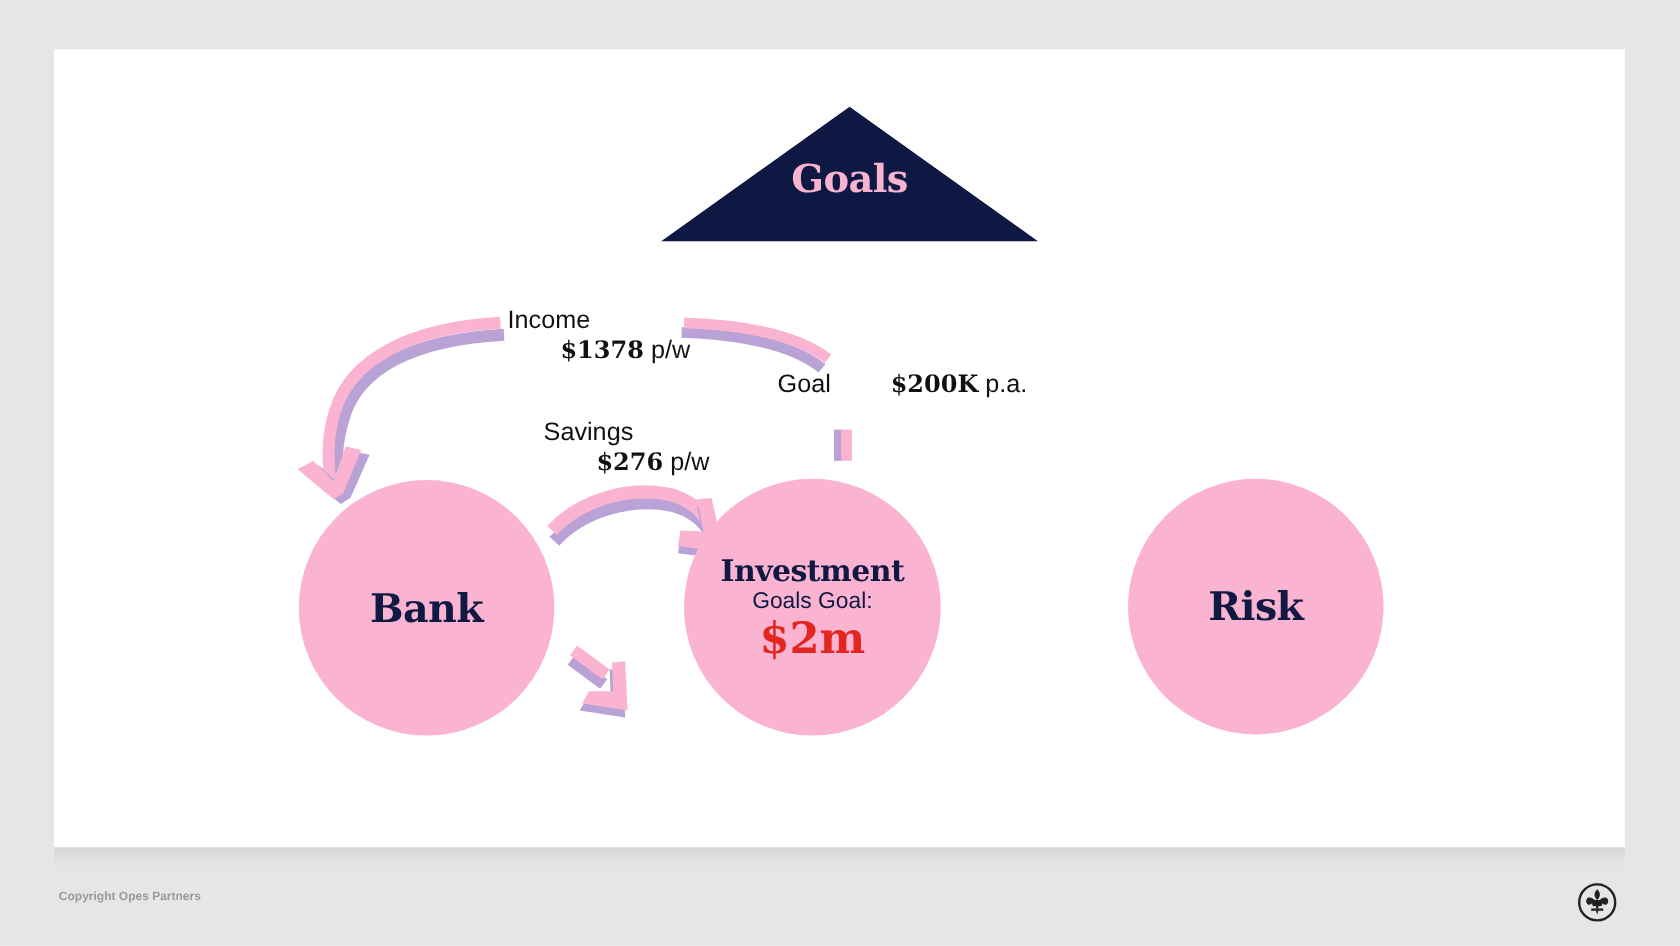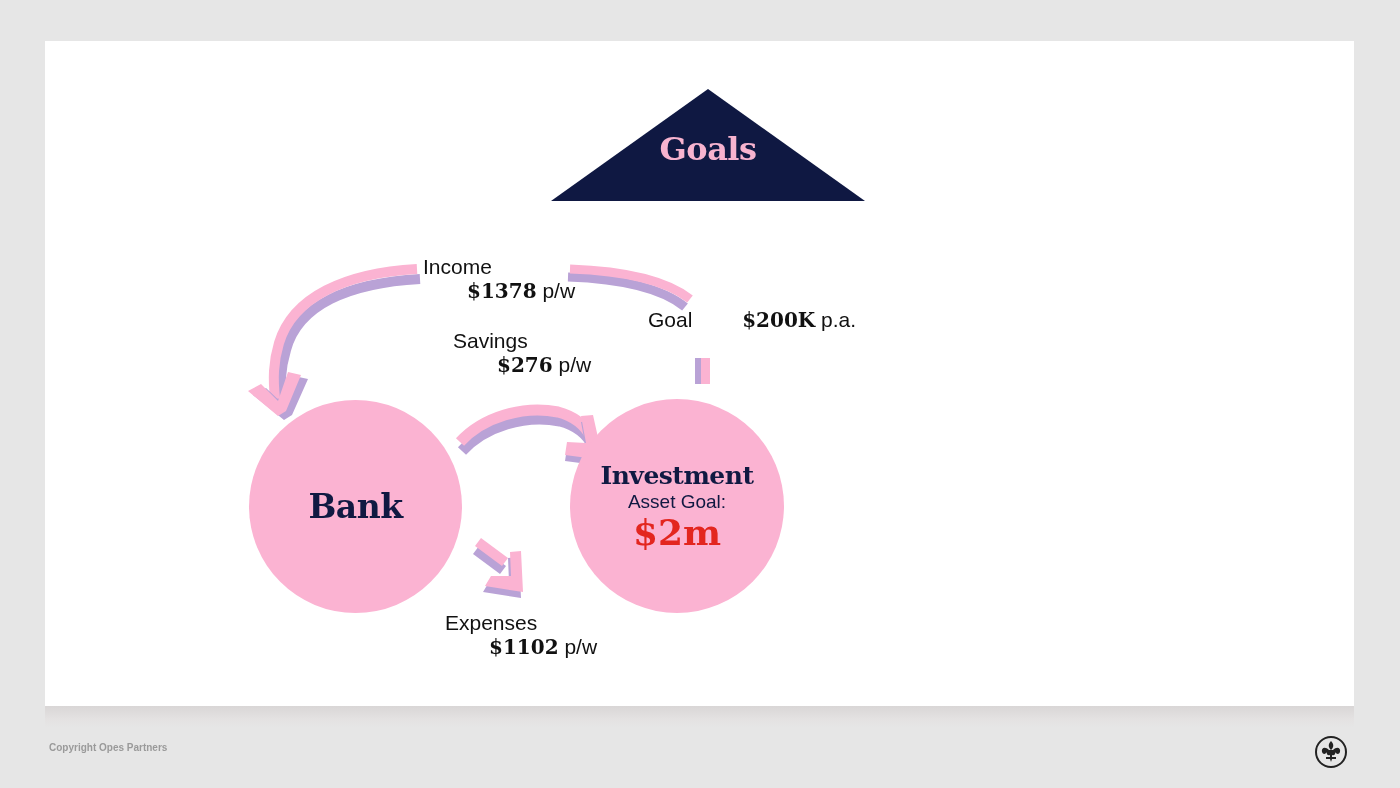--- a/index.html
+++ b/index.html
@@ -88,40 +88,39 @@
 
   <div class="label" style="left:378px; top:214px; width:168px;">
     <div>Income</div>
     <div><span class="amt">$1378</span><span> p/w</span></div>
   </div>
 
   <div class="label" style="left:603px; top:267px; width:204px;">
     <div><span>Goal </span><span class="amt">$200K</span><span> p.a.</span></div>
   </div>
 
-  <div class="label" style="left:408px; top:288px; width:160px;">
+  <div class="label" style="left:408px; top:308px; width:160px;">
     <div>Savings</div>
     <div><span class="amt">$276</span><span> p/w</span></div>
   </div>
 
-  <div class="label" style="left:400px; top:570px; width:160px;">
-    <div>Expenses</div>
-    <div><span class="amt">$1102</span><span> p/w</span></div>
-  </div>
 
   <div class="circle" style="left:204px; top:359px; width:213px; height:213px;">
     <div class="circle-title">Bank</div>
   </div>
 
   <div class="circle" style="left:525px; top:358px; width:214px; height:214px;">
     <div class="circle-title inv-title">Investment</div>
-    <div class="inv-sub">Asset Goal:</div>
+    <div class="inv-sub">Goals Goal:</div>
     <div class="inv-val">$2m</div>
   </div>
 
+  <div class="circle" style="left:895px; top:358px; width:213px; height:213px;">
+    <div class="circle-title">Risk</div>
+  </div>
 </div>
 
 <div class="goals-title">Goals</div>
 
 <div class="copyright">Copyright Opes Partners</div>
 
 <svg class="logo" viewBox="0 0 34 34">
   <circle cx="17" cy="17" r="15" fill="none" stroke="#222" stroke-width="2"></circle>
   <path d="M17,6 C14,9 14,12 17,15 C20,12 20,9 17,6 Z" fill="#222"></path>
   <path d="M15,15 C11,11 7,13 8,17 C9,20 12,19 13,17 C12,19 14,21 16,20 L16,22 L18,22 L18,20 C20,21 22,19 21,17 C22,19 25,20 26,17 C27,13 23,11 19,15 Z" fill="#222"></path>

